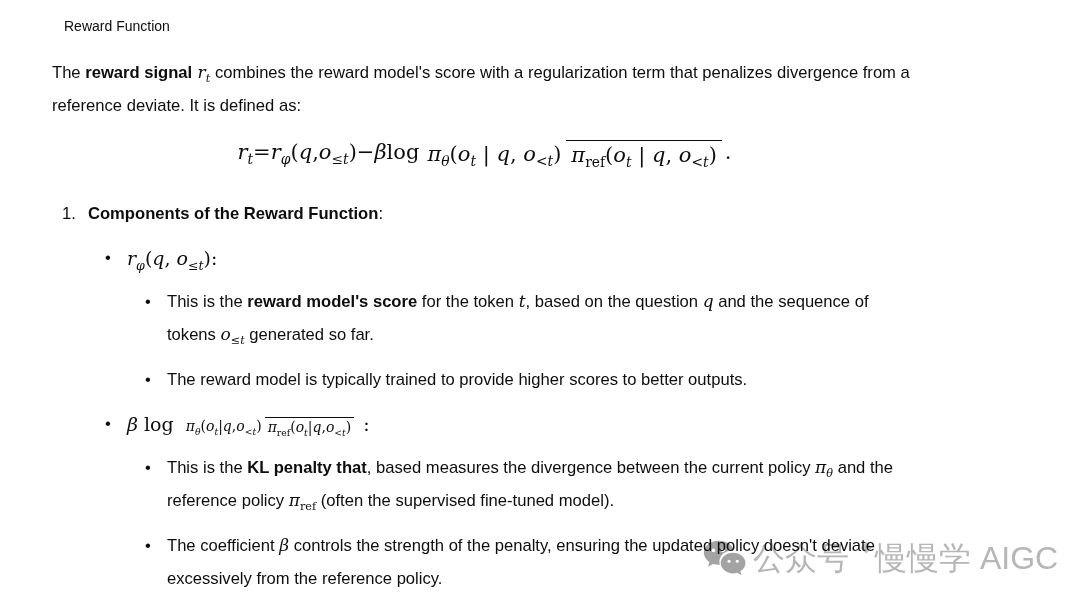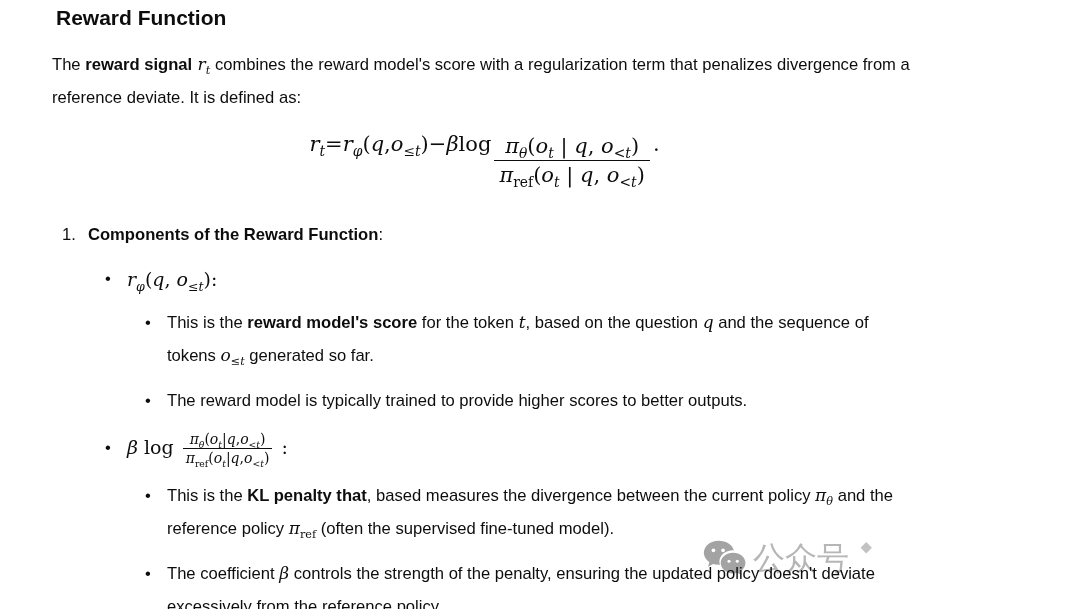--- a/index.html
+++ b/index.html
@@ -6,40 +6,40 @@
   html,body { margin:0; padding:0; }
   body {
     width:1080px; height:609px; overflow:hidden;
     background:#ffffff; color:#0d0d0d;
     font-family:"Liberation Sans", sans-serif;
     font-size:16.6px;
   }
   .page { position:relative; width:1080px; height:609px; background:#ffffff; }
   .content { position:relative; z-index:1; padding:3px 0 0 52px; }
 
-  .heading { font-size:21px; font-weight:700; margin:4px; line-height:22px; }
+  .heading { font-size:14px; font-weight:400; margin:12px; line-height:22px; }
 
   .intro { width:865px; margin:19px 0 0 0; line-height:33px; }
   b { font-weight:700; }
 
   
   .math { font-family:"DejaVu Serif", serif; }
   .math .mi { font-style:italic; }
   .math .mn { font-style:normal; }
   .math sub { font-size:66%; line-height:0; letter-spacing:0; }
   .math sub.rm { font-style:normal; }
   .m17 { font-size:17px; }
   .m19 { font-size:19px; }
 
   .formula {
     width:865px; margin-top:18px;
     display:flex; justify-content:center; align-items:flex-start;
     font-size:21px; line-height:1.2;
   }
-  .frac { display:inline-flex; flex-direction:column; text-align:center;
+  .frac { display:inline-flex; flex-direction:row; text-align:center;
           vertical-align:middle; margin:0 3px; }
   .frac .num, .frac .den { padding:1px 5px; line-height:1.25; white-space:nowrap; }
   .frac .den { border-top:1.2px solid #0d0d0d; }
 
   
   .olist { margin-top:28px; }
   .oli { display:flex; line-height:33px; }
   .onum { width:26px; margin-left:10px; flex:none; }
   .ul1 { margin-top:13px; }
   .li1 { display:flex; align-items:center; margin-top:13px; line-height:30px; }
@@ -81,20 +81,21 @@
         <g fill="#ffffff">
           <circle cx="12.5" cy="12.5" r="2"></circle>
             <circle cx="23" cy="12.5" r="2"></circle>
           <circle cx="29.5" cy="24.5" r="1.7"></circle>
             <circle cx="38.5" cy="24.5" r="1.7"></circle>
         </g>
       </svg>
     </span>
     <span class="wm-text">公众号</span>
     <span class="wm-sep"></span>
+    <span class="wm-text">慢慢学 AIGC</span>
   </div>
 
   <div class="content">
 
     <h1 class="heading">Reward Function</h1>
 
     <p class="intro"><span>The </span><b>reward signal</b><span class="math m17"><span class="mn"> </span><span class="mi">r<sub>t</sub></span></span><span> combines the reward model's score with a regularization term that penalizes divergence from a reference deviate. It is defined as:</span></p>
 
     <div class="formula math">
         <span class="mi">r<sub>t</sub></span>

